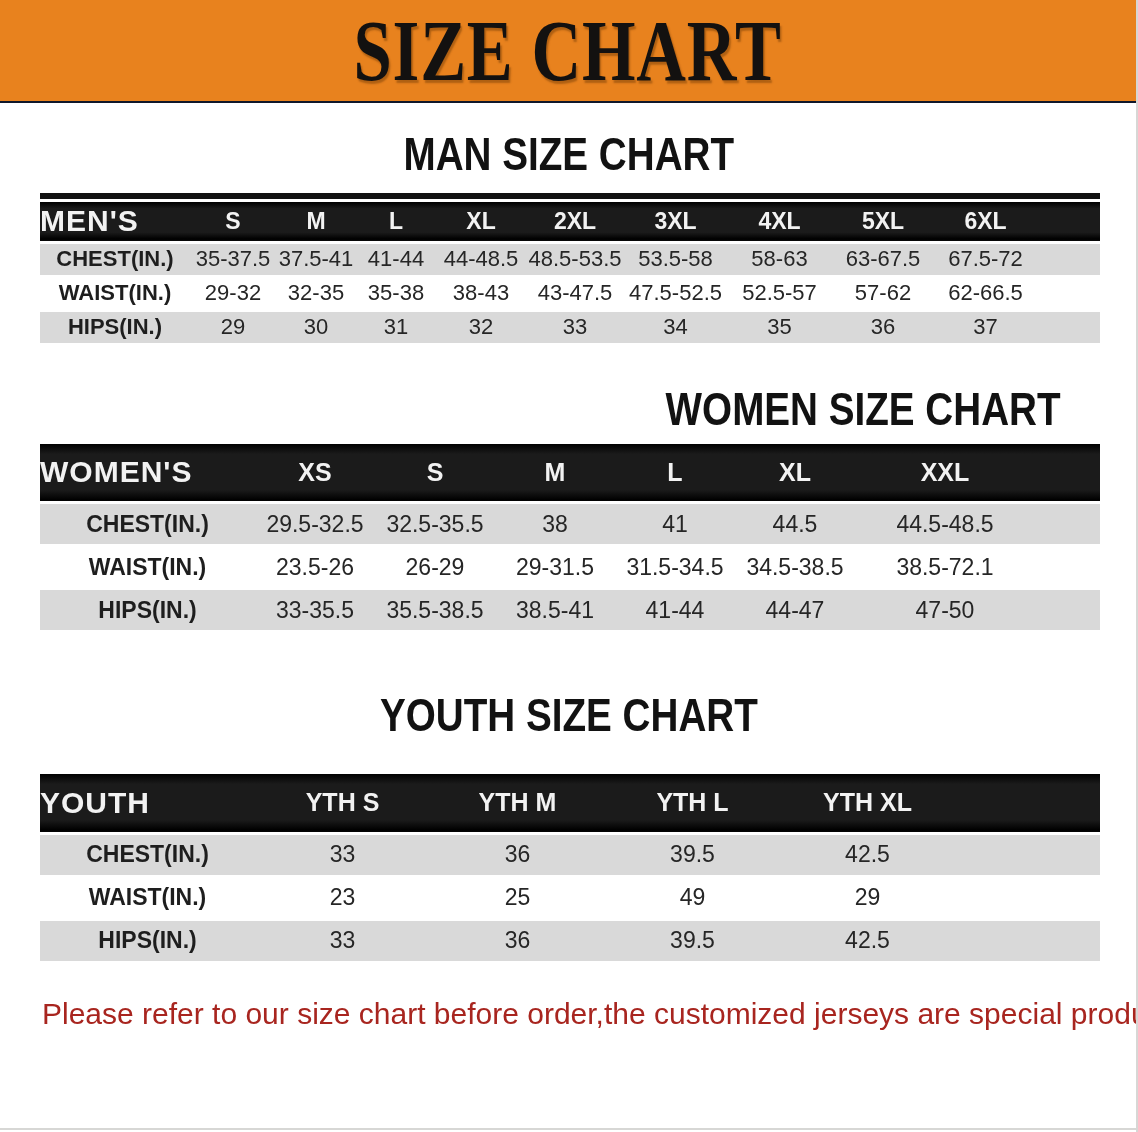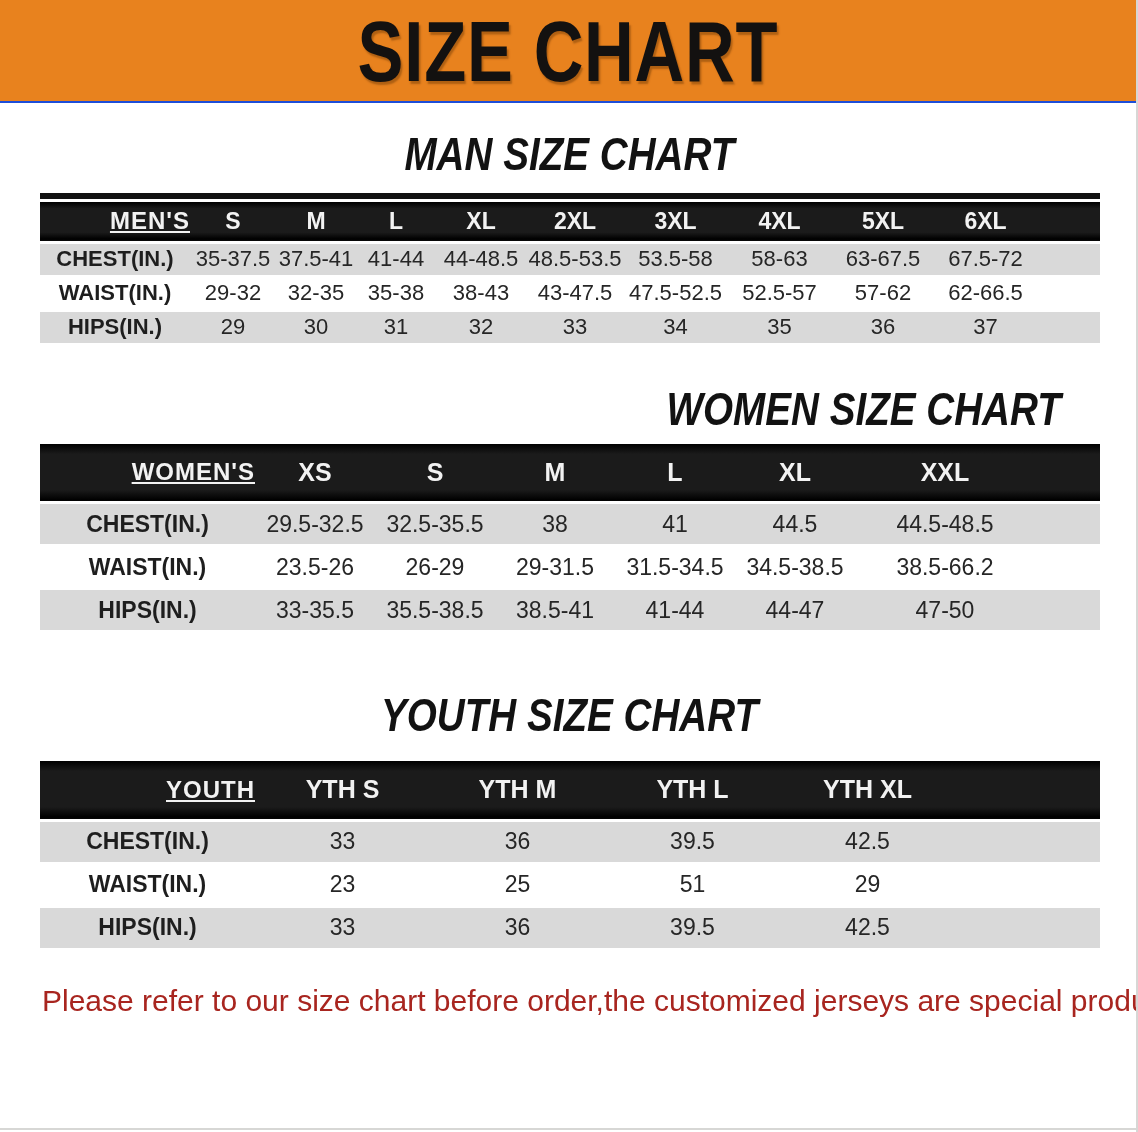--- a/index.html
+++ b/index.html
@@ -6,51 +6,52 @@
   body{
     width:1138px;height:1132px;overflow:hidden;background:#ffffff;
     font-family:"Liberation Sans","DejaVu Sans",sans-serif;
     position:relative;
     border-right:2px solid #d7d7d5;
     box-sizing:border-box;
   }
   .banner{
     height:101px;background:var(--banner-bg,#e8821e);
     display:flex;align-items:center;justify-content:center;
-    border-bottom:2px solid #1d4ed8;
+    border-bottom:2px solid #0f172a;
+    font-family:Liberation Serif, serif;
   }
   .banner-title{
     font-size:86px;font-weight:900;color:#131110;line-height:1;
     letter-spacing:1px;white-space:nowrap;
     text-shadow:2px 3px 2px rgba(90,45,0,0.4);
   }
   .cond{display:inline-block;transform:scaleX(0.80);}
   .sheet{padding:0 38px 0 40px;}
   .sec-heading{
     margin:0;text-align:center;color:#121212;
-    font-size:46px;font-weight:800;line-height:50px;white-space:nowrap;font-style:italic;
+    font-size:46px;font-weight:800;line-height:50px;white-space:nowrap;
   }
   .sec-heading .cond{transform:scaleX(0.84);}
   .h-man{margin-top:26px;}
   .h-women{margin-top:38px;text-align:right;}
   .h-youth{margin-top:57px;}
   .tbl-wrap{width:1060px;}
   .w-man{margin-top:14px;}
   .w-women{margin-top:10px;}
-  .w-youth{margin-top:21px;}
+  .w-youth{margin-top:34px;}
   .top-rule{height:6px;background:#111;margin-bottom:3px;}
   table.size-table{
     border-collapse:collapse;table-layout:fixed;width:1060px;
   }
   thead tr{
     background:linear-gradient(#000 0%,var(--bar,#1b1b1b) 18%,var(--bar,#1b1b1b) 82%,#000 100%);
     border-bottom:3px solid #fff;
   }
   thead th{color:#f2f2f2;text-align:center;font-weight:700;padding:0;}
-  th.tbl-title{font-size:24px;font-weight:800;letter-spacing:1px;text-align:right;text-decoration:underline;}
+  th.tbl-title{font-size:30px;font-weight:800;letter-spacing:1px;text-align:left;}
   tbody tr{border-bottom:3px solid #fff;}
   tbody tr:nth-child(odd){background:var(--stripe,#d9d9d9);}
   tbody th.row-label{font-size:22px;font-weight:700;color:#1e1e1e;text-align:center;padding:0;}
   tbody td.val{font-size:22px;color:#262626;text-align:center;padding:0;}
   .men thead tr{height:40px;}
   .men thead th.size-col{font-size:23px;}
   .men tbody tr{height:34px;}
   .women thead tr,.youth thead tr{height:59px;}
   .women thead th.size-col,.youth thead th.size-col{font-size:25px;font-weight:700;}
   .women tbody tr,.youth tbody tr{height:43px;}
@@ -191,21 +192,21 @@
             <td class="val">44.5-48.5</td>
             <td class="spacer"></td>
           </tr>
           <tr class="">
             <th class="row-label">WAIST(IN.)</th>
             <td class="val">23.5-26</td>
             <td class="val">26-29</td>
             <td class="val">29-31.5</td>
             <td class="val">31.5-34.5</td>
             <td class="val">34.5-38.5</td>
-            <td class="val">38.5-66.2</td>
+            <td class="val">38.5-72.1</td>
             <td class="spacer"></td>
           </tr>
           <tr class="">
             <th class="row-label">HIPS(IN.)</th>
             <td class="val">33-35.5</td>
             <td class="val">35.5-38.5</td>
             <td class="val">38.5-41</td>
             <td class="val">41-44</td>
             <td class="val">44-47</td>
             <td class="val">47-50</td>
@@ -244,21 +245,21 @@
             <td class="val">33</td>
             <td class="val">36</td>
             <td class="val">39.5</td>
             <td class="val">42.5</td>
             <td class="spacer"></td>
           </tr>
           <tr class="">
             <th class="row-label">WAIST(IN.)</th>
             <td class="val">23</td>
             <td class="val">25</td>
-            <td class="val">51</td>
+            <td class="val">49</td>
             <td class="val">29</td>
             <td class="spacer"></td>
           </tr>
           <tr class="">
             <th class="row-label">HIPS(IN.)</th>
             <td class="val">33</td>
             <td class="val">36</td>
             <td class="val">39.5</td>
             <td class="val">42.5</td>
             <td class="spacer"></td>

